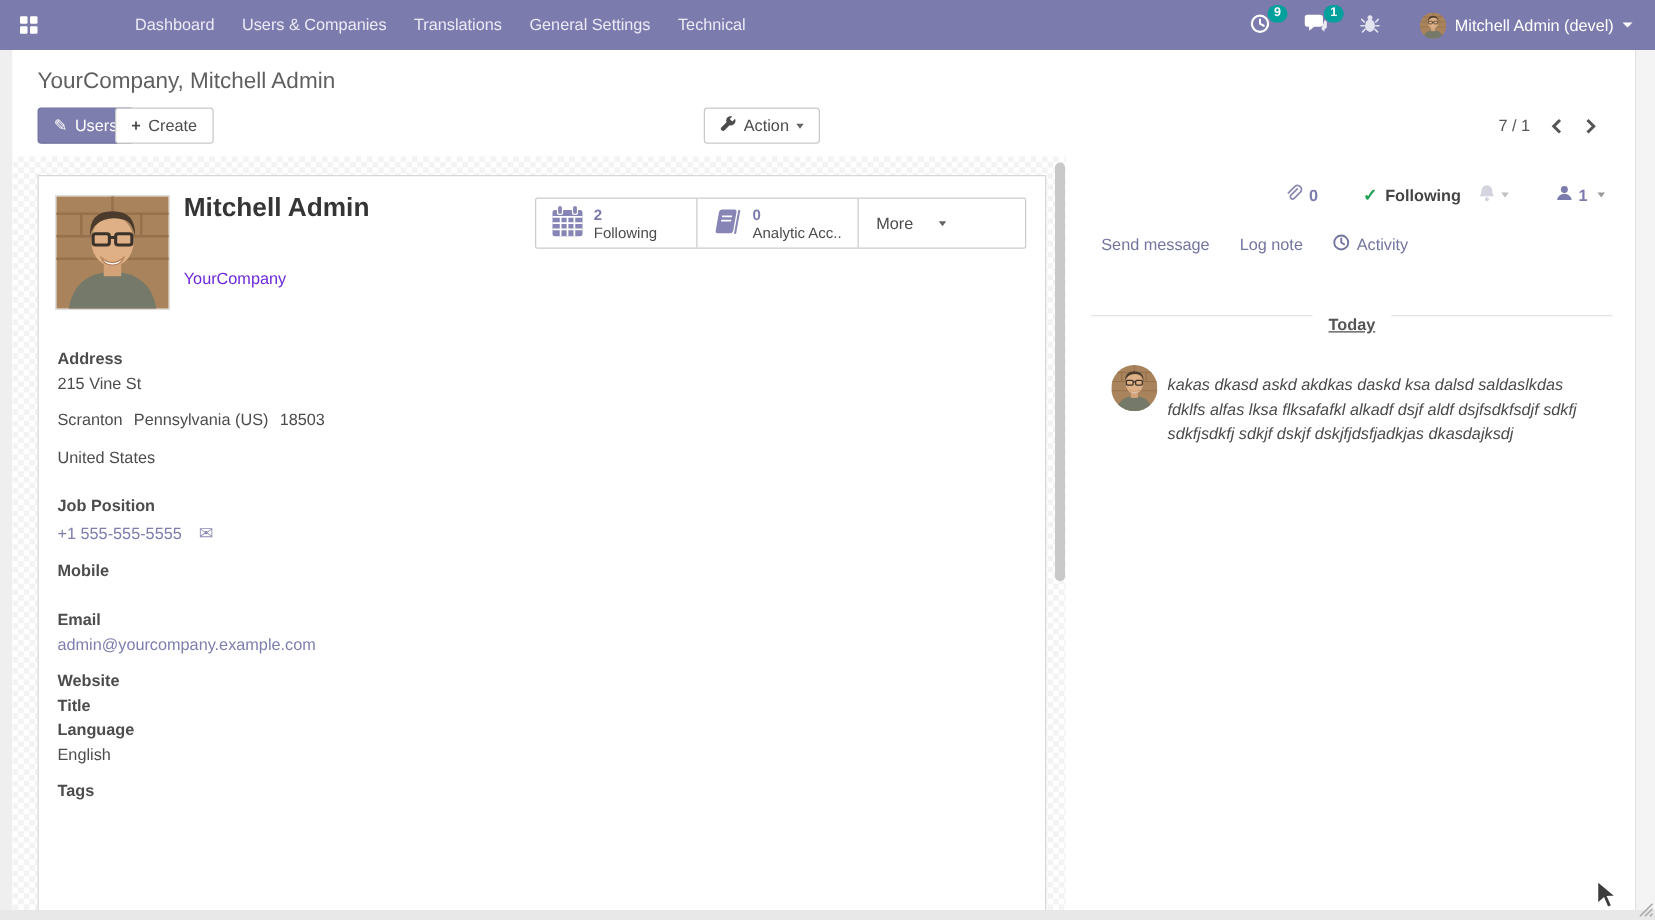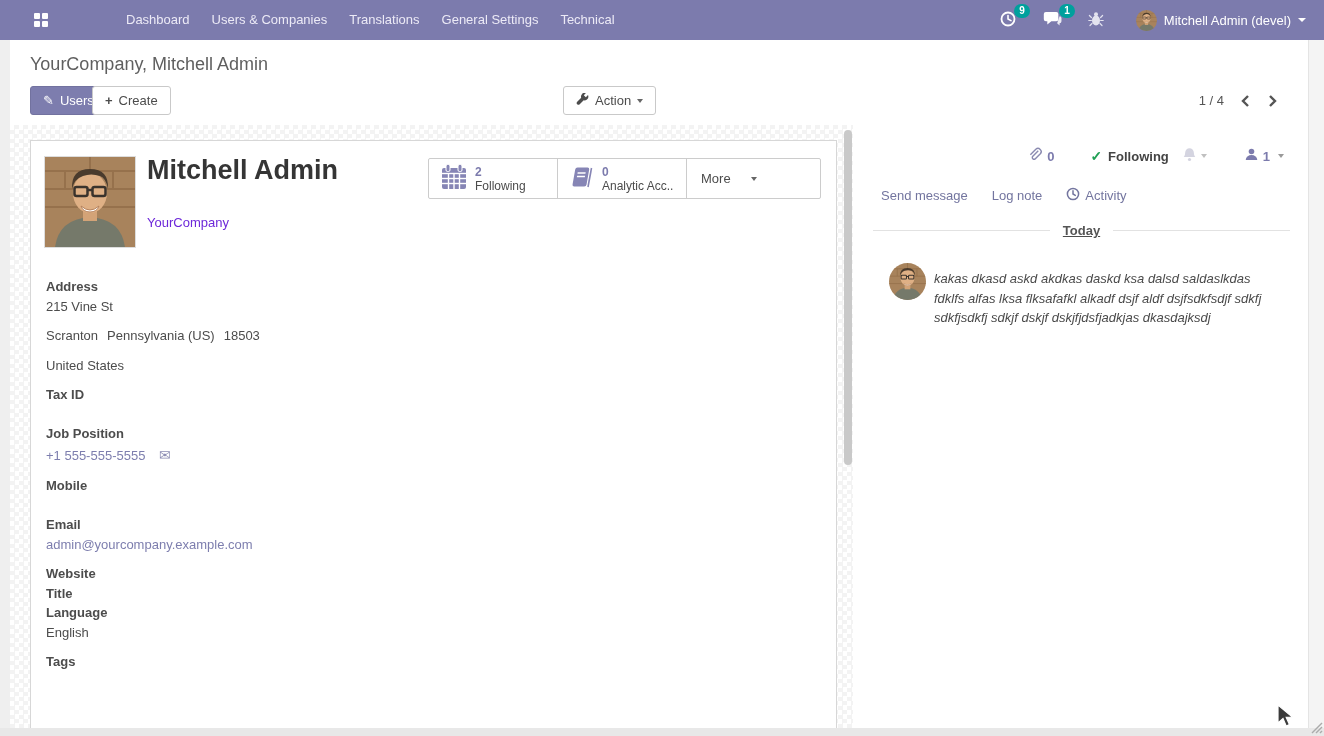--- a/index.html
+++ b/index.html
@@ -7,21 +7,21 @@
   body {
     font-family: "Liberation Sans", sans-serif;
     font-size: 13px;
     color: #4c4c4c;
     background: #fff;
     position: relative;
   }
   
   .navbar {
     position:absolute; left:0; top:0; width:1324px; height:40px;
-    background:#7c7bad; display:flex; align-items:center;padding-left:18px;
+    background:#7c7bad; display:flex; align-items:center;
   }
   .apps-icon { margin-left:16px; width:15px; height:15px; display:grid;
     grid-template-columns:6px 6px; grid-template-rows:6px 6px; gap:2px; cursor:pointer; }
   .apps-icon div { background:#fff; border-radius:1px; }
   .nav-menus { display:flex; margin-left:66px; height:40px; align-items:center; }
   .nav-item { color:#eceaf6; padding:0 11px; line-height:40px; cursor:pointer; text-decoration:none; }
   .nav-right { margin-left:auto; display:flex; align-items:center; padding-right:18px; gap:10px; }
   .nav-icon-btn { position:relative; padding:4px 8px; cursor:pointer; display:flex; align-items:center; }
   .badge { position:absolute; top:-2px; right:-5px; background:#00a09d; color:#fff;
     font-size:10px; line-height:10px; padding:2px 5px; border-radius:8px; font-weight:bold; }
@@ -60,21 +60,21 @@
     background-image: conic-gradient(#f3f3f3 25%, #ffffff 0 50%, #f3f3f3 0 75%, #ffffff 0);
     background-size: 9px 9px; }
   .sheet { position:absolute; left:20px; top:15px; width:807px; height:640px;
     background:#fff; border:1px solid #d7d7d7; }
   .pane-scrollbar { position:absolute; right:1px; top:5px; width:8px; height:335px;
     background:#c9c9c9; border-radius:4px; cursor:pointer; }
 
   
   .avatar-lg { position:absolute; left:14px; top:16px; width:90px; height:90px;
     box-shadow:0 0 0 1px #ddd; }
-  .record-title { position:absolute; left:116px; top:14px; font-size:27px; font-weight:bold; color:#353535; }
+  .record-title { position:absolute; left:116px; top:14px; font-size:21px; font-weight:bold; color:#353535; }
   .record-company { position:absolute; left:116px; top:74px; color:#6d28d9; }
   .stat-box { position:absolute; right:15px; top:17px; height:41px; display:flex;
     border:1px solid #ccc; border-radius:2px; background:#fff; }
   .stat-btn { display:flex; align-items:center; gap:8px; padding:0 12px; width:129px;
     cursor:pointer; border-right:1px solid #ccc; }
   .stat-text { display:flex; flex-direction:column; line-height:14px; font-size:12px; min-width:0; }
   .stat-value { color:#7c7bad; font-weight:bold; }
   .stat-label { color:#4c4c4c; white-space:nowrap; overflow:hidden; }
   .stat-more { display:flex; align-items:center; gap:20px; padding:0 14px; width:133px; cursor:pointer; color:#4c4c4c; }
 
@@ -95,21 +95,21 @@
   .attach { display:flex; align-items:center; gap:5px; color:#7c7bad; font-weight:bold; cursor:pointer; }
   .following { display:flex; align-items:center; gap:6px; margin-left:36px; cursor:pointer; }
   .following .check { color:#1fa054; font-weight:bold; font-size:14px; }
   .following .lbl { font-weight:bold; color:#444; }
   .bell-group { display:flex; align-items:center; gap:4px; margin-left:13px; color:#b9b9c6; cursor:pointer; }
   .followers { display:flex; align-items:center; gap:5px; margin-left:38px; cursor:pointer; }
   .followers .cnt { color:#7c7bad; font-weight:bold; }
   .followers .caret { color:#9a9a9a; margin-left:3px; }
   .chatter-actions { display:flex; align-items:center; gap:24px; padding-left:28px; margin-top:22px; }
   .chatter-link { color:#73759f; cursor:pointer; text-decoration:none; display:flex; align-items:center; gap:5px; }
-  .date-divider { display:flex; align-items:center; margin:19px 18px 0 20px;text-decoration:underline; }
+  .date-divider { display:flex; align-items:flex-start; margin:48px 18px 0 20px;text-decoration:underline; }
   .date-divider .line { flex:1; height:1px; background:#e2e2e2; }
   .date-divider .txt { margin:0 13px; font-weight:bold; color:#555; }
   .message { display:flex; margin-top:25px; padding-left:36px; padding-right:30px; }
   .avatar-msg { width:37px; height:37px; border-radius:50%; overflow:hidden; flex:none; }
   .msg-content { margin-left:8px; padding-top:1px; }
   .msg-author { font-weight:bold; color:#9b9b9b; }
   .msg-time { color:#b6b6b6; font-size:11px; margin-left:4px; }
   .msg-body { margin-top:5px; color:#4a4a4a; max-width:348px; line-height:19.5px;font-style:italic; }
 </style>
 </head>
@@ -213,21 +213,21 @@
   <button class="btn btn-action">
     <span>
       <svg width="13" height="13" viewBox="0 0 14 14">
           <path fill="#4c4c4c" d="M12.9 2.2 L10.6 4.5 8.4 2.3 10.7 0 A4 4 0 0 0 5.6 5.1 L1.3 9.4 a1.9 1.9 0 0 0 2.7 2.7 L8.3 7.8 A4 4 0 0 0 12.9 2.2 Z"></path>
         </svg>
     </span>
     <span>Action</span>
     <span class="caret small" style="color:#666;"></span>
   </button>
   <div class="pager">
-    <span>1 / 4</span>
+    <span>7 / 1</span>
     <button class="pager-nav">
       <svg width="11" height="14" viewBox="0 0 11 14">
           <polyline points="8,2 3,7 8,12" fill="none" stroke="#555" stroke-width="2.4"></polyline>
         </svg>
     </button>
     <button class="pager-nav">
       <svg width="11" height="14" viewBox="0 0 11 14">
           <polyline points="3,2 8,7 3,12" fill="none" stroke="#555" stroke-width="2.4"></polyline>
         </svg>
     </button>
@@ -310,21 +310,20 @@
         </div>
       </div>
 
       <div class="fields">
         <div class="f-label mt0">Address</div>
         <div class="f-value mt4">215 Vine St</div>
         <div class="f-value city-line mt13">
           <span>Scranton</span><span>Pennsylvania (US)</span><span>18503</span>
         </div>
         <div class="f-value mt14">United States</div>
-        <div class="f-label mt13">Tax ID</div>
         <div class="f-label mt23">Job Position</div>
         <div class="mt5">
           <a class="f-link">+1 555-555-5555</a>
           <span class="envelope-icon">✉</span>
         </div>
         <div class="f-label mt14">Mobile</div>
         <div class="f-label mt23">Email</div>
         <a class="f-link mt4" style="display:block;">admin@yourcompany.example.com</a>
         <div class="f-label mt13">Website</div>
         <div class="f-label mt4">Title</div>

